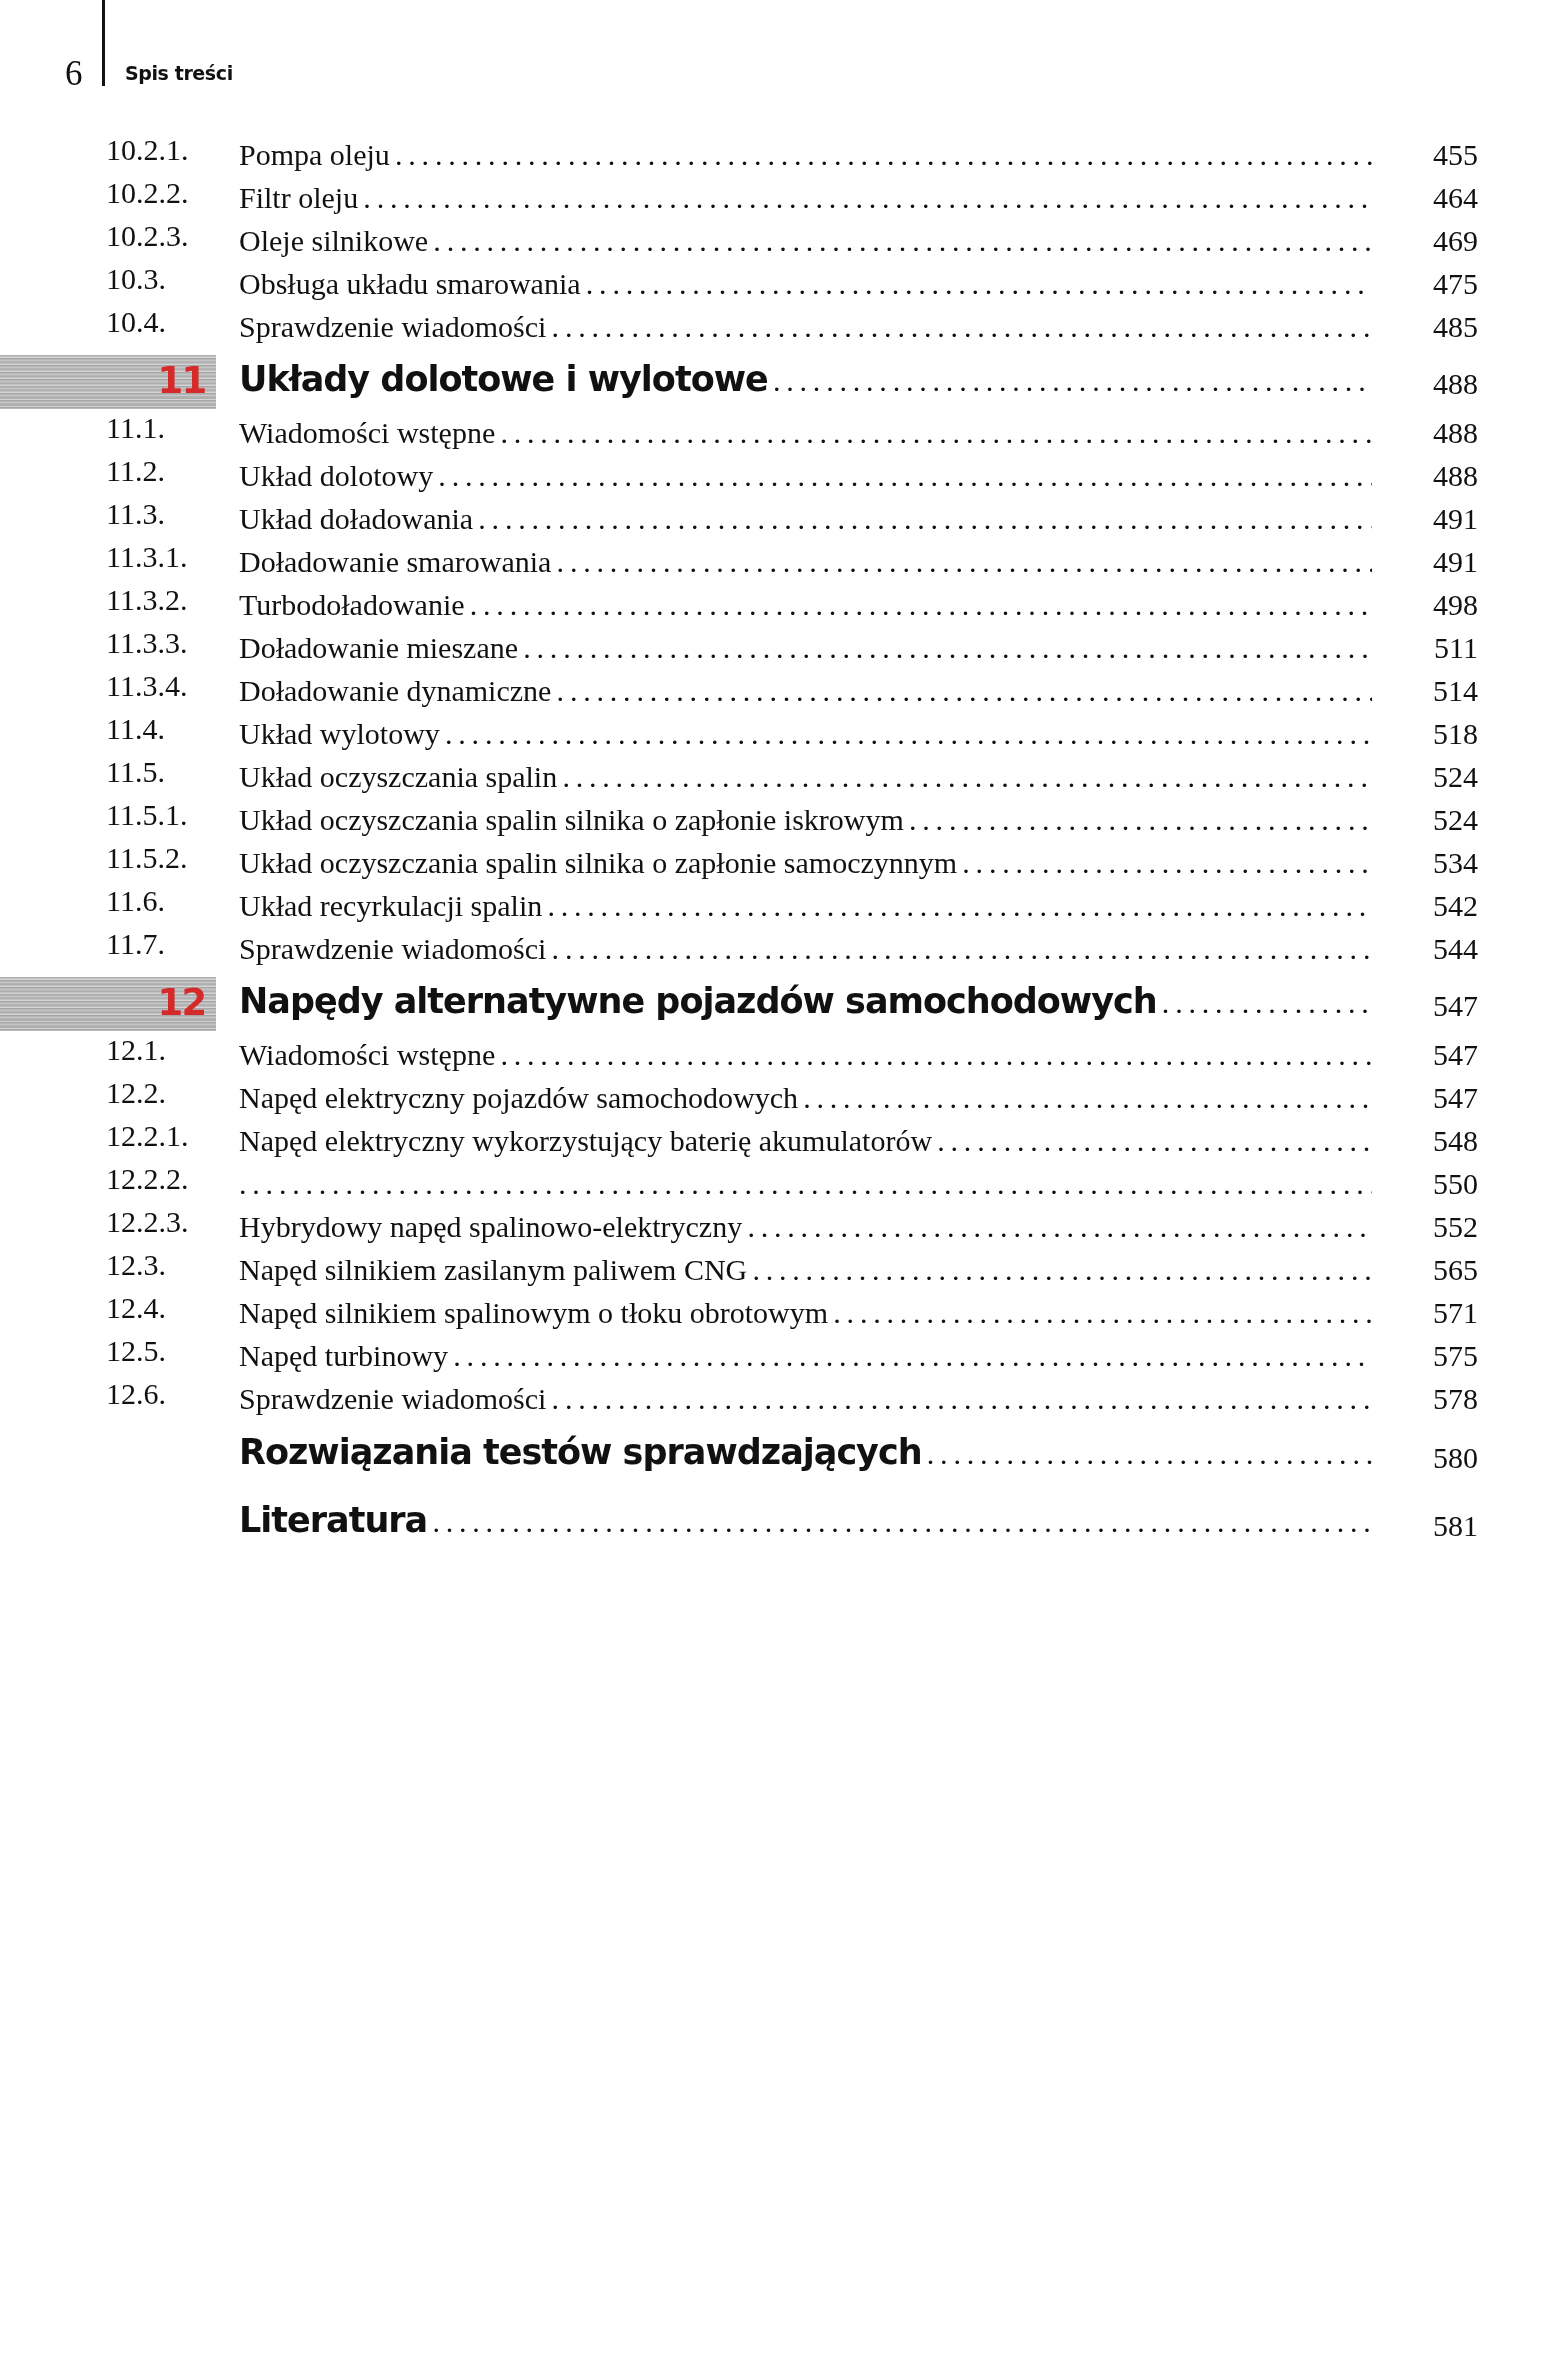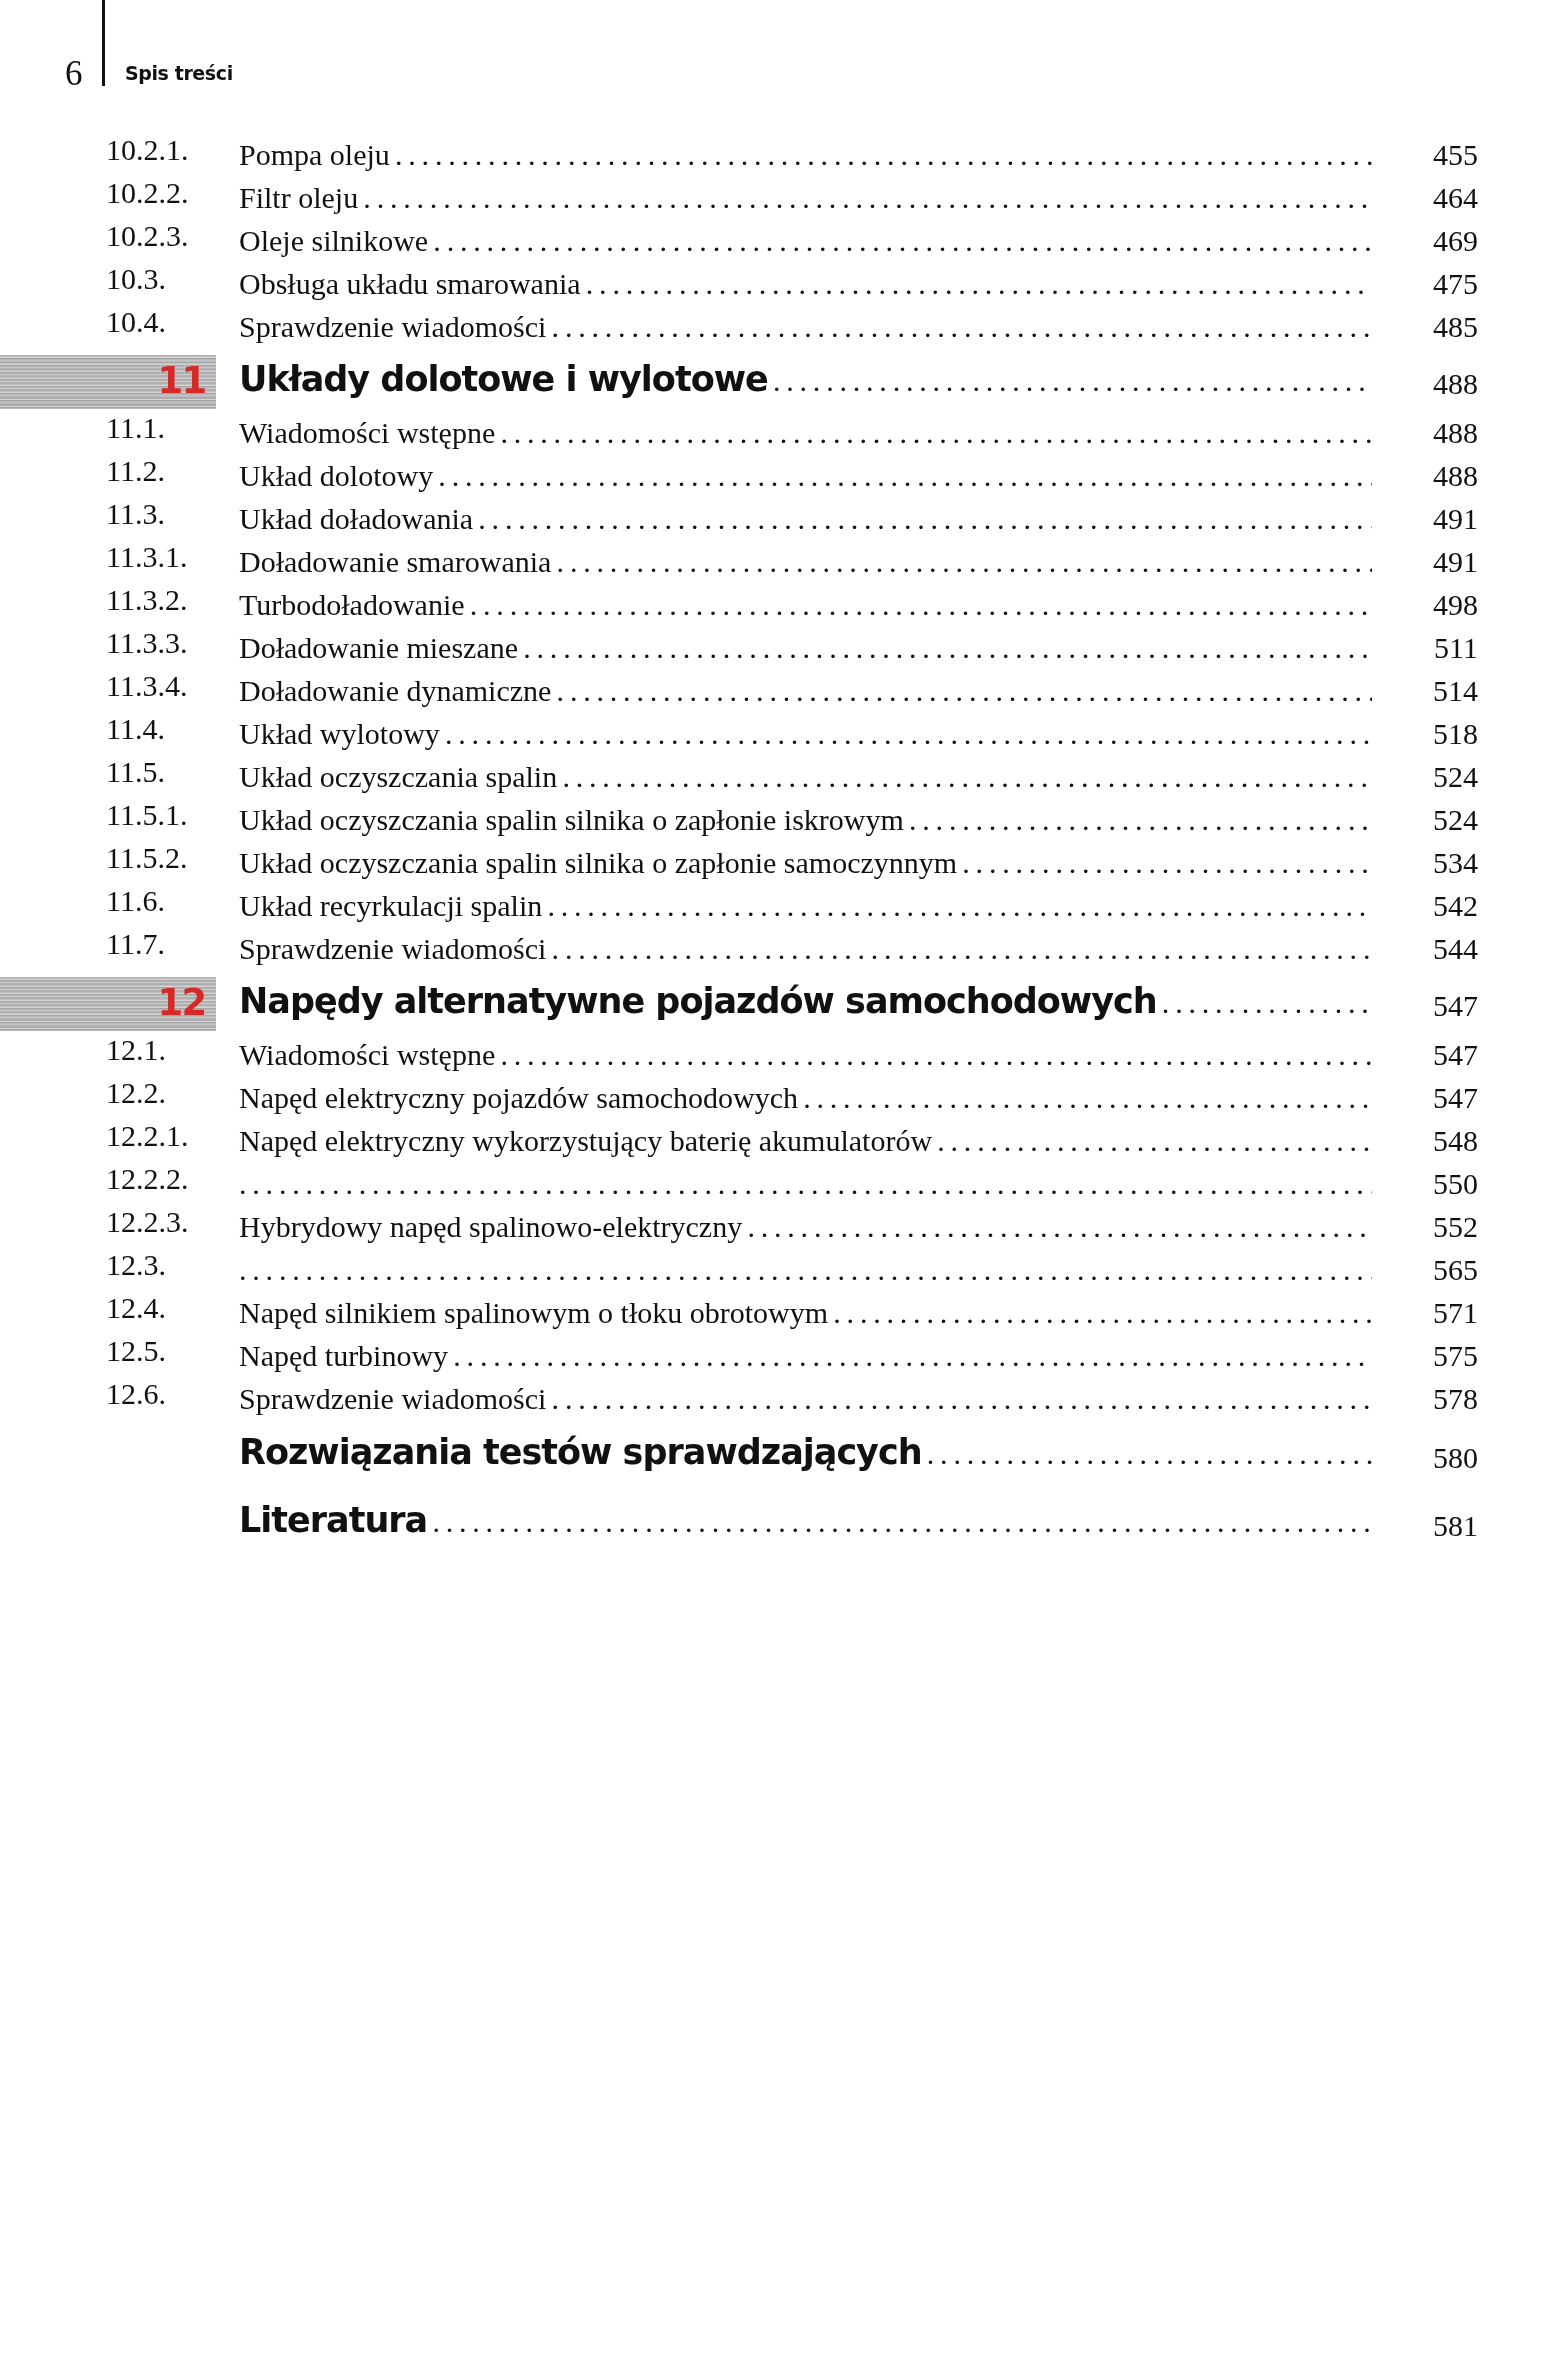--- a/index.html
+++ b/index.html
@@ -246,20 +246,21 @@
         <span class="num">12.2.3.</span>
         <span class="label">
           <span class="txt">Hybrydowy napęd spalinowo-elektryczny</span>
           <span class="dots">........................................................................................................................................................................................................</span>
         </span>
         <span class="page">552</span>
       </div>
       <div class="row">
         <span class="num">12.3.</span>
         <span class="label">
+          <span class="txt">Napęd silnikiem zasilanym paliwem CNG</span>
           <span class="dots">........................................................................................................................................................................................................</span>
         </span>
         <span class="page">565</span>
       </div>
       <div class="row">
         <span class="num">12.4.</span>
         <span class="label">
           <span class="txt">Napęd silnikiem spalinowym o tłoku obrotowym</span>
           <span class="dots">........................................................................................................................................................................................................</span>
         </span>

